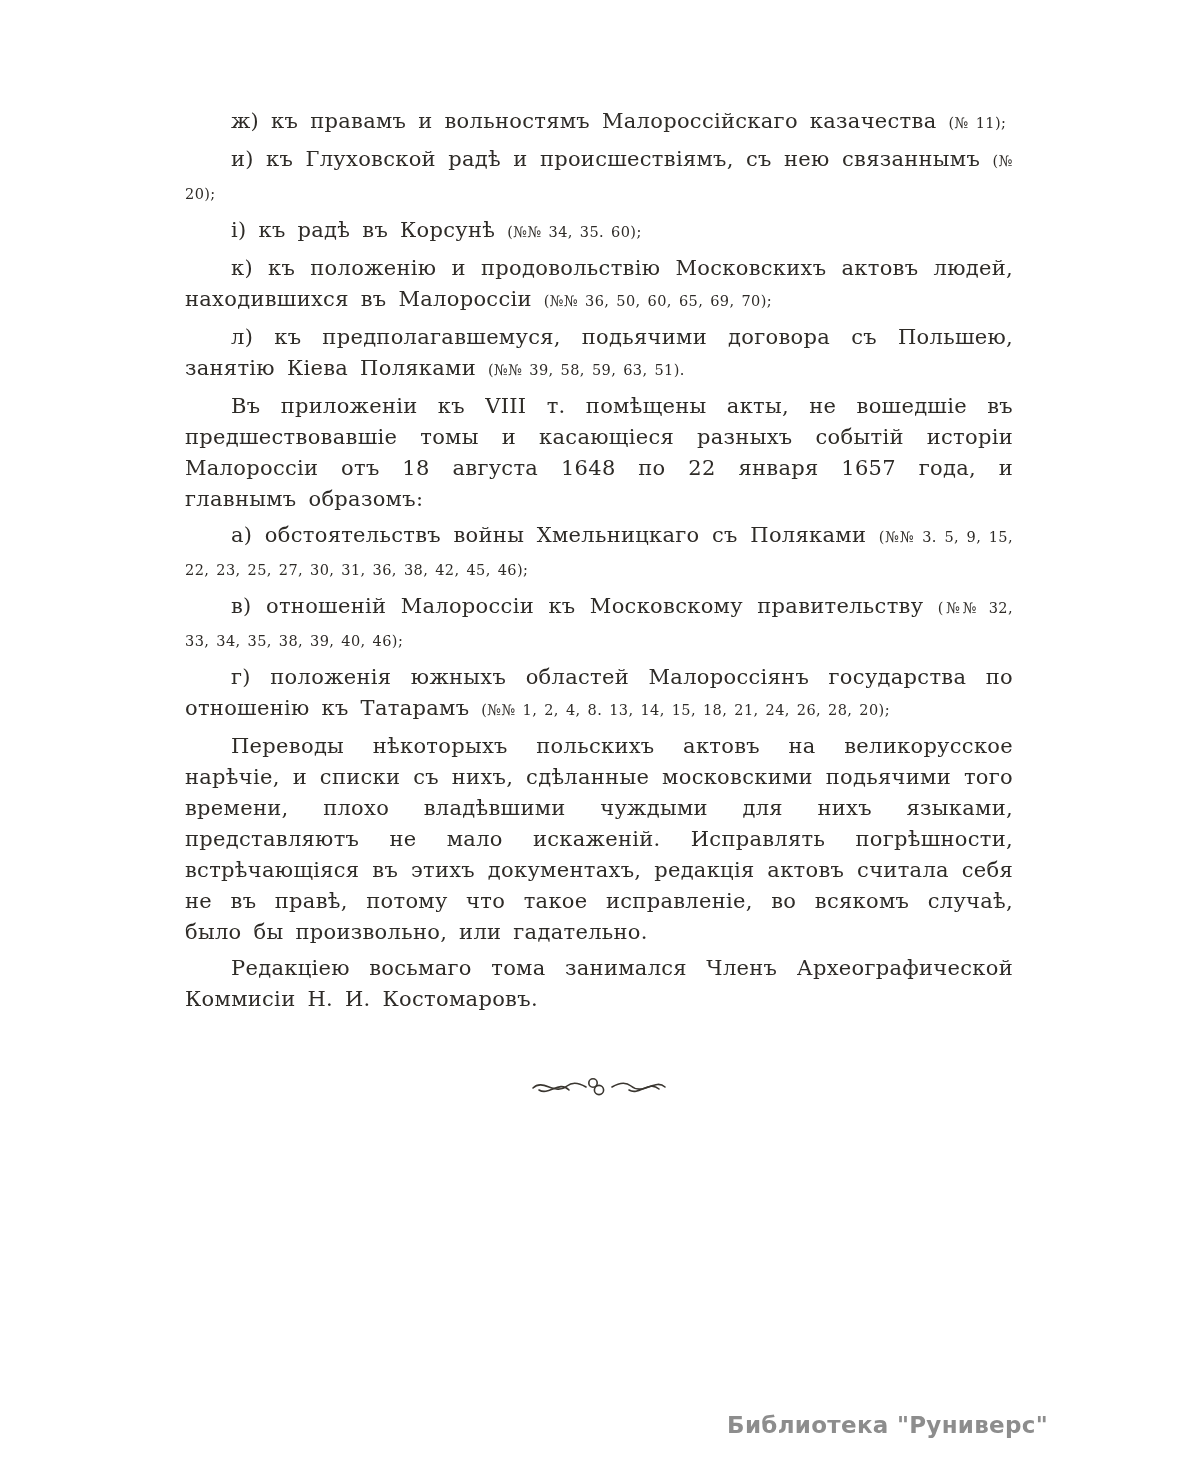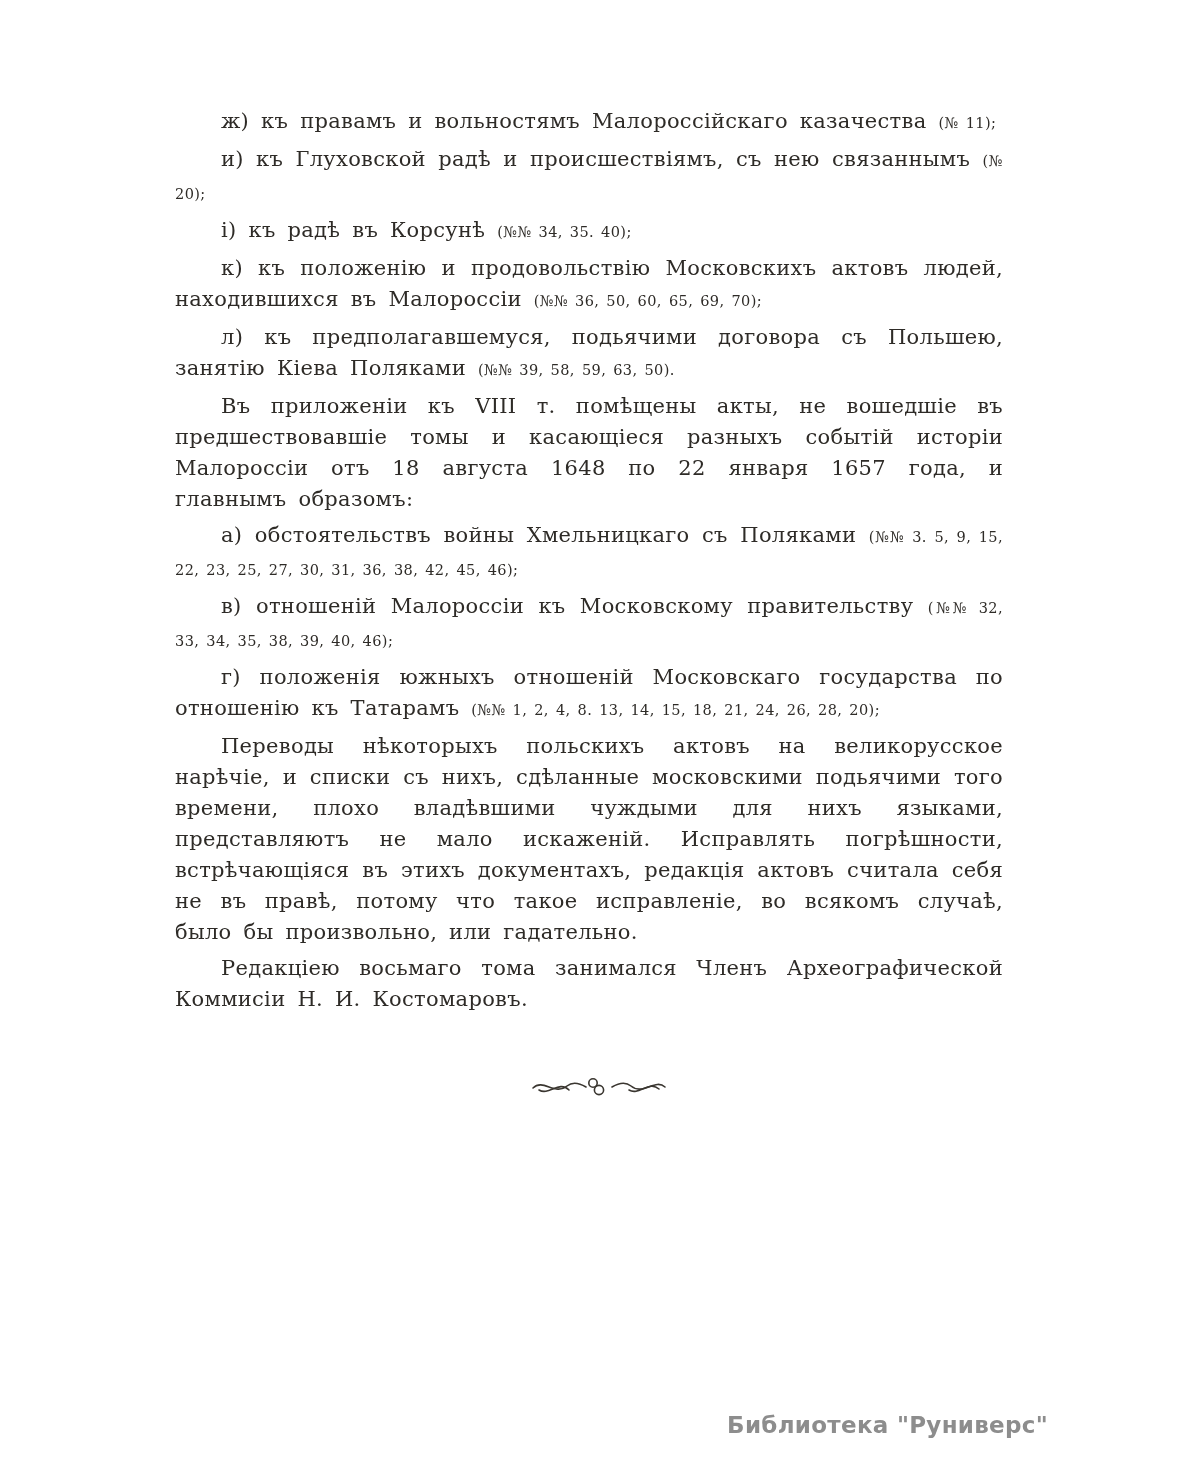--- a/index.html
+++ b/index.html
@@ -15,21 +15,21 @@
     color: #2e2b27;
     overflow: hidden;
   }
   .page {
     position: absolute;
     inset: 0;
     background: #ffffff;
   }
   .text-block {
     position: absolute;
-    left: 175px;
+    left: 185px;
     top: 106px;
     width: 828px;
   }
   .para {
     margin: 0 0 5px 0;
     font-size: 21px;
     line-height: 31px;
     text-align: justify;
     text-indent: 46px;
     letter-spacing: 0.3px;
@@ -63,27 +63,27 @@
   }
 </style>
 </head>
 <body>
 
 <div class="page">
 
   <div class="text-block">
       <p class="para item"><span>ж) къ правамъ и вольностямъ Малороссійскаго казачества </span><span class="refs">(№ 11);</span></p>
       <p class="para item"><span>и) къ Глуховской радѣ и происшествіямъ, съ нею связаннымъ </span><span class="refs">(№ 20);</span></p>
-      <p class="para item"><span>і) къ радѣ въ Корсунѣ </span><span class="refs">(№№ 34, 35. 40);</span></p>
+      <p class="para item"><span>і) къ радѣ въ Корсунѣ </span><span class="refs">(№№ 34, 35. 60);</span></p>
       <p class="para item"><span>к) къ положенію и продовольствію Московскихъ актовъ людей, находившихся въ Малороссіи </span><span class="refs">(№№ 36, 50, 60, 65, 69, 70);</span></p>
-      <p class="para item"><span>л) къ предполагавшемуся, подьячими договора съ Польшею, занятію Кіева Поляками </span><span class="refs">(№№ 39, 58, 59, 63, 50).</span></p>
+      <p class="para item"><span>л) къ предполагавшемуся, подьячими договора съ Польшею, занятію Кіева Поляками </span><span class="refs">(№№ 39, 58, 59, 63, 51).</span></p>
       <p class="para body"><span>Въ приложеніи къ VIII т. помѣщены акты, не вошедшіе въ предшествовавшіе томы и касающіеся разныхъ событій исторіи Малороссіи отъ 18 августа 1648 по 22 января 1657 года, и главнымъ образомъ:</span></p>
       <p class="para item"><span>а) обстоятельствъ войны Хмельницкаго съ Поляками </span><span class="refs">(№№ 3. 5, 9, 15, 22, 23, 25, 27, 30, 31, 36, 38, 42, 45, 46);</span></p>
       <p class="para item"><span>в) отношеній Малороссіи къ Московскому правительству </span><span class="refs">(№№ 32, 33, 34, 35, 38, 39, 40, 46);</span></p>
-      <p class="para item"><span>г) положенія южныхъ отношеній Московскаго государства по отношенію къ Татарамъ </span><span class="refs">(№№ 1, 2, 4, 8. 13, 14, 15, 18, 21, 24, 26, 28, 20);</span></p>
+      <p class="para item"><span>г) положенія южныхъ областей Малороссіянъ государства по отношенію къ Татарамъ </span><span class="refs">(№№ 1, 2, 4, 8. 13, 14, 15, 18, 21, 24, 26, 28, 20);</span></p>
       <p class="para body"><span>Переводы нѣкоторыхъ польскихъ актовъ на великорусское нарѣчіе, и списки съ нихъ, сдѣланные московскими подьячими того времени, плохо владѣвшими чуждыми для нихъ языками, представляютъ не мало искаженій. Исправлять погрѣшности, встрѣчающіяся въ этихъ документахъ, редакція актовъ считала себя не въ правѣ, потому что такое исправленіе, во всякомъ случаѣ, было бы произвольно, или гадательно.</span></p>
       <p class="para body"><span>Редакціею восьмаго тома занимался Членъ Археографической Коммисіи Н. И. Костомаровъ.</span></p>
     </div>
 
   <div class="ornament-wrap">
     <svg width="140" height="30" viewBox="0 0 140 30">
       <g fill="none" stroke="#3a3630" stroke-width="1.6" stroke-linecap="round">
         <path d="M4 16 C 14 6, 26 24, 38 14 C 44 9, 52 12, 57 15"></path>
         <path d="M10 18 C 20 24, 30 8, 40 18"></path>
         <circle cx="64" cy="11" r="4.2"></circle>

